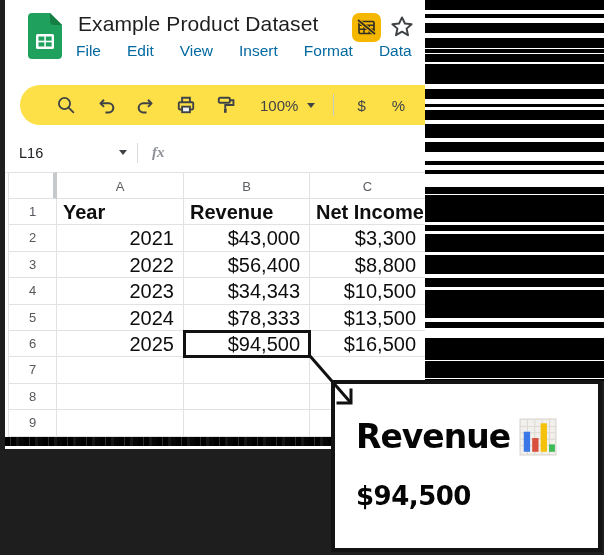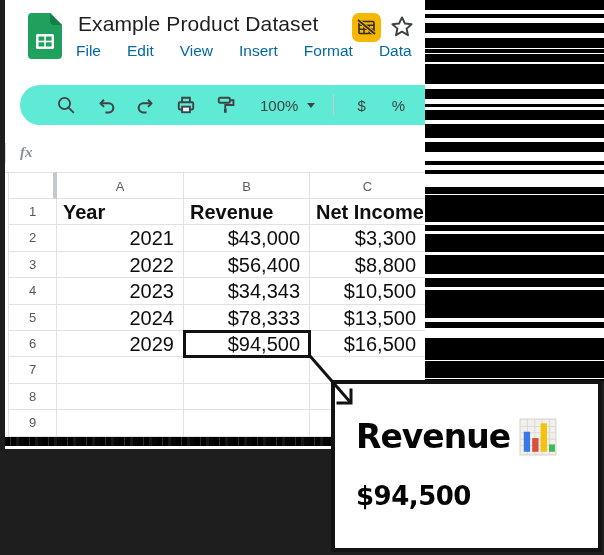--- a/index.html
+++ b/index.html
@@ -31,21 +31,21 @@
   }
   .star{position:absolute;left:385px;top:15px;width:24px;height:24px;}
   .menubar{
     position:absolute;left:71px;top:42px;display:flex;gap:26px;
     font-size:15.5px;color:#0369a1;
   }
   .menubar span{cursor:default;}
   
   .toolbar{
     position:absolute;left:15px;top:85px;right:0;height:40px;
-    background:#5eead4;border-radius:22px 0 0 22px;
+    background:#fde047;border-radius:22px 0 0 22px;
     display:flex;align-items:center;color:#3f4346;font-size:15px;
   }
   .tbtn{width:20px;height:20px;margin:0 10px;display:flex;align-items:center;justify-content:center;flex:0 0 auto;}
   .tbtn:first-child{margin-left:36px;}
   .zoom-box{display:flex;align-items:center;margin:0 8px 0 14px;gap:9px;}
   .caret{width:0;height:0;border-left:4.5px solid transparent;border-right:4.5px solid transparent;border-top:5.5px solid #3f4346;}
   .tb-divider{width:1px;height:22px;background:#c6cacd;margin:0 10px;}
   .tb-text{margin:0 13px;font-size:15px;color:#3f4346;}
   
   .formula-bar{
@@ -224,20 +224,24 @@
     <div class="zoom-box">
       <span>100%</span>
       <span class="caret"></span>
     </div>
     <div class="tb-divider"></div>
     <span class="tb-text">$</span>
     <span class="tb-text">%</span>
   </div>
 
   <div class="formula-bar">
+    <div class="name-box">
+      <span class="ref">L16</span>
+      <span class="caret"></span>
+    </div>
     <div class="fb-divider"></div>
     <span class="fx">fx</span>
   </div>
 
   <div class="grid">
     <div class="g-row head">
       <div class="cell corner"></div>
       <div class="cell ca">A</div>
       <div class="cell cb">B</div>
       <div class="cell cc">C</div>
@@ -267,21 +271,21 @@
       <div class="cell cc num">$10,500</div>
     </div>
     <div class="g-row">
       <div class="cell rownum">5</div>
       <div class="cell ca num">2024</div>
       <div class="cell cb num">$78,333</div>
       <div class="cell cc num">$13,500</div>
     </div>
     <div class="g-row">
       <div class="cell rownum">6</div>
-      <div class="cell ca num">2029</div>
+      <div class="cell ca num">2025</div>
       <div class="cell cb num selected">$94,500</div>
       <div class="cell cc num">$16,500</div>
     </div>
     <div class="g-row">
       <div class="cell rownum">7</div>
       <div class="cell ca num"></div>
       <div class="cell cb num"></div>
       <div class="cell cc num"></div>
     </div>
     <div class="g-row">

